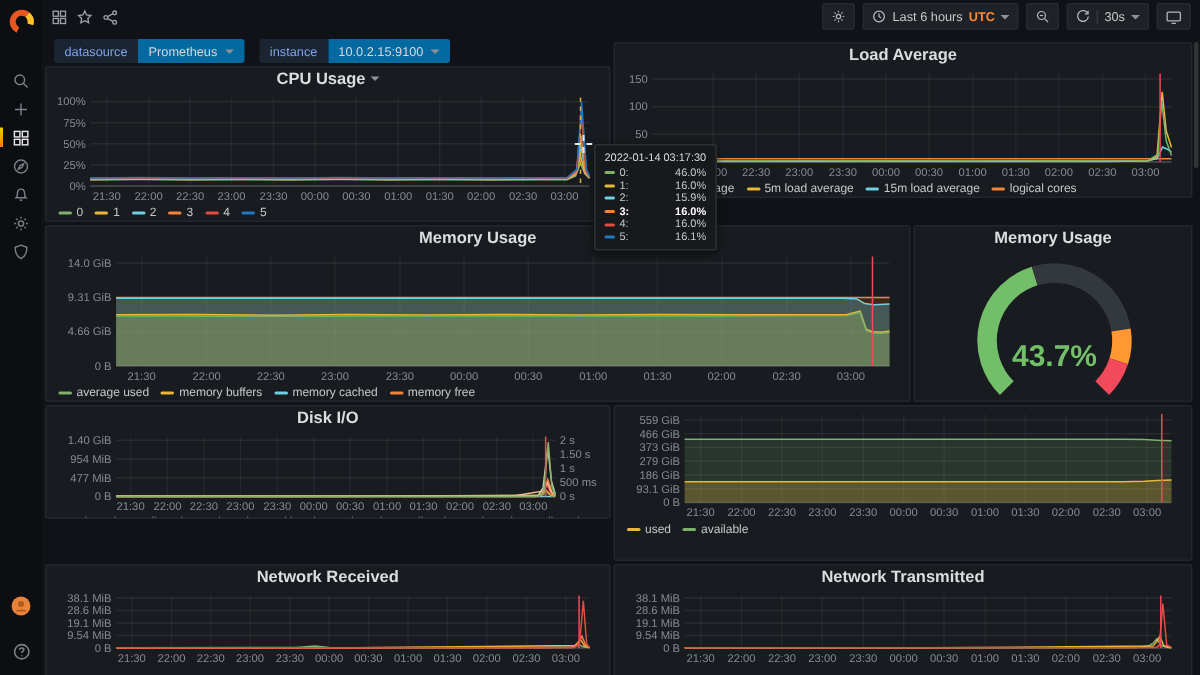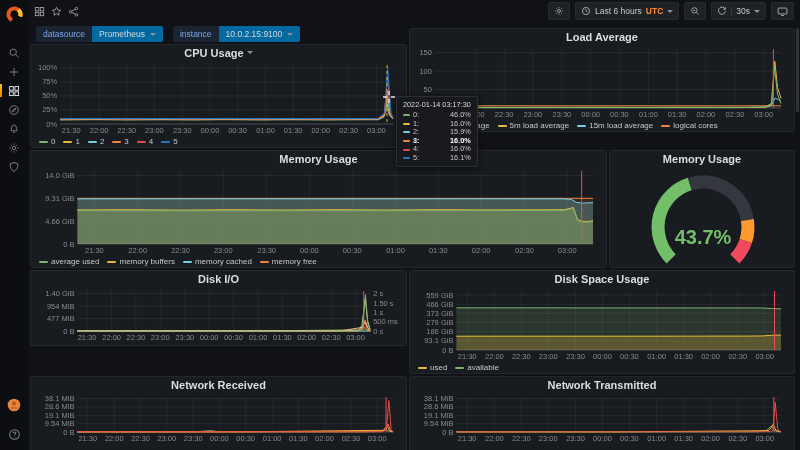--- a/index.html
+++ b/index.html
@@ -572,23 +572,20 @@
         <span>sdg io time</span>
       </span>
       <span class="litem">
         <span class="lmark" style="background: rgb(130, 181, 216);"></span>
         <span>sdf io time</span>
       </span>
     </div>
 </div>
 
 <div class="panel" id="p-diskspace" style="left:409px;top:270px;width:386px;height:104px">
-  <div class="ptitle">
-      <span>Disk Space Usage</span>
-    </div>
   <div class="chart" style="height:76px"><svg width="376" height="76">
         <line x1="53.1118" y1="5" x2="53.1118" y2="64" stroke="rgba(255,255,255,0.05)"></line>
         <text x="53.1118" y="73" text-anchor="middle" font-size="7.5" fill="#878a90">21:30</text>
         <line x1="80.3782" y1="5" x2="80.3782" y2="64" stroke="rgba(255,255,255,0.05)"></line>
         <text x="80.3782" y="73" text-anchor="middle" font-size="7.5" fill="#878a90">22:00</text>
         <line x1="107.32" y1="5" x2="107.32" y2="64" stroke="rgba(255,255,255,0.05)"></line>
         <text x="107.32" y="73" text-anchor="middle" font-size="7.5" fill="#878a90">22:30</text>
         <line x1="134.2618" y1="5" x2="134.2618" y2="64" stroke="rgba(255,255,255,0.05)"></line>
         <text x="134.2618" y="73" text-anchor="middle" font-size="7.5" fill="#878a90">23:00</text>
         <line x1="161.5282" y1="5" x2="161.5282" y2="64" stroke="rgba(255,255,255,0.05)"></line>

